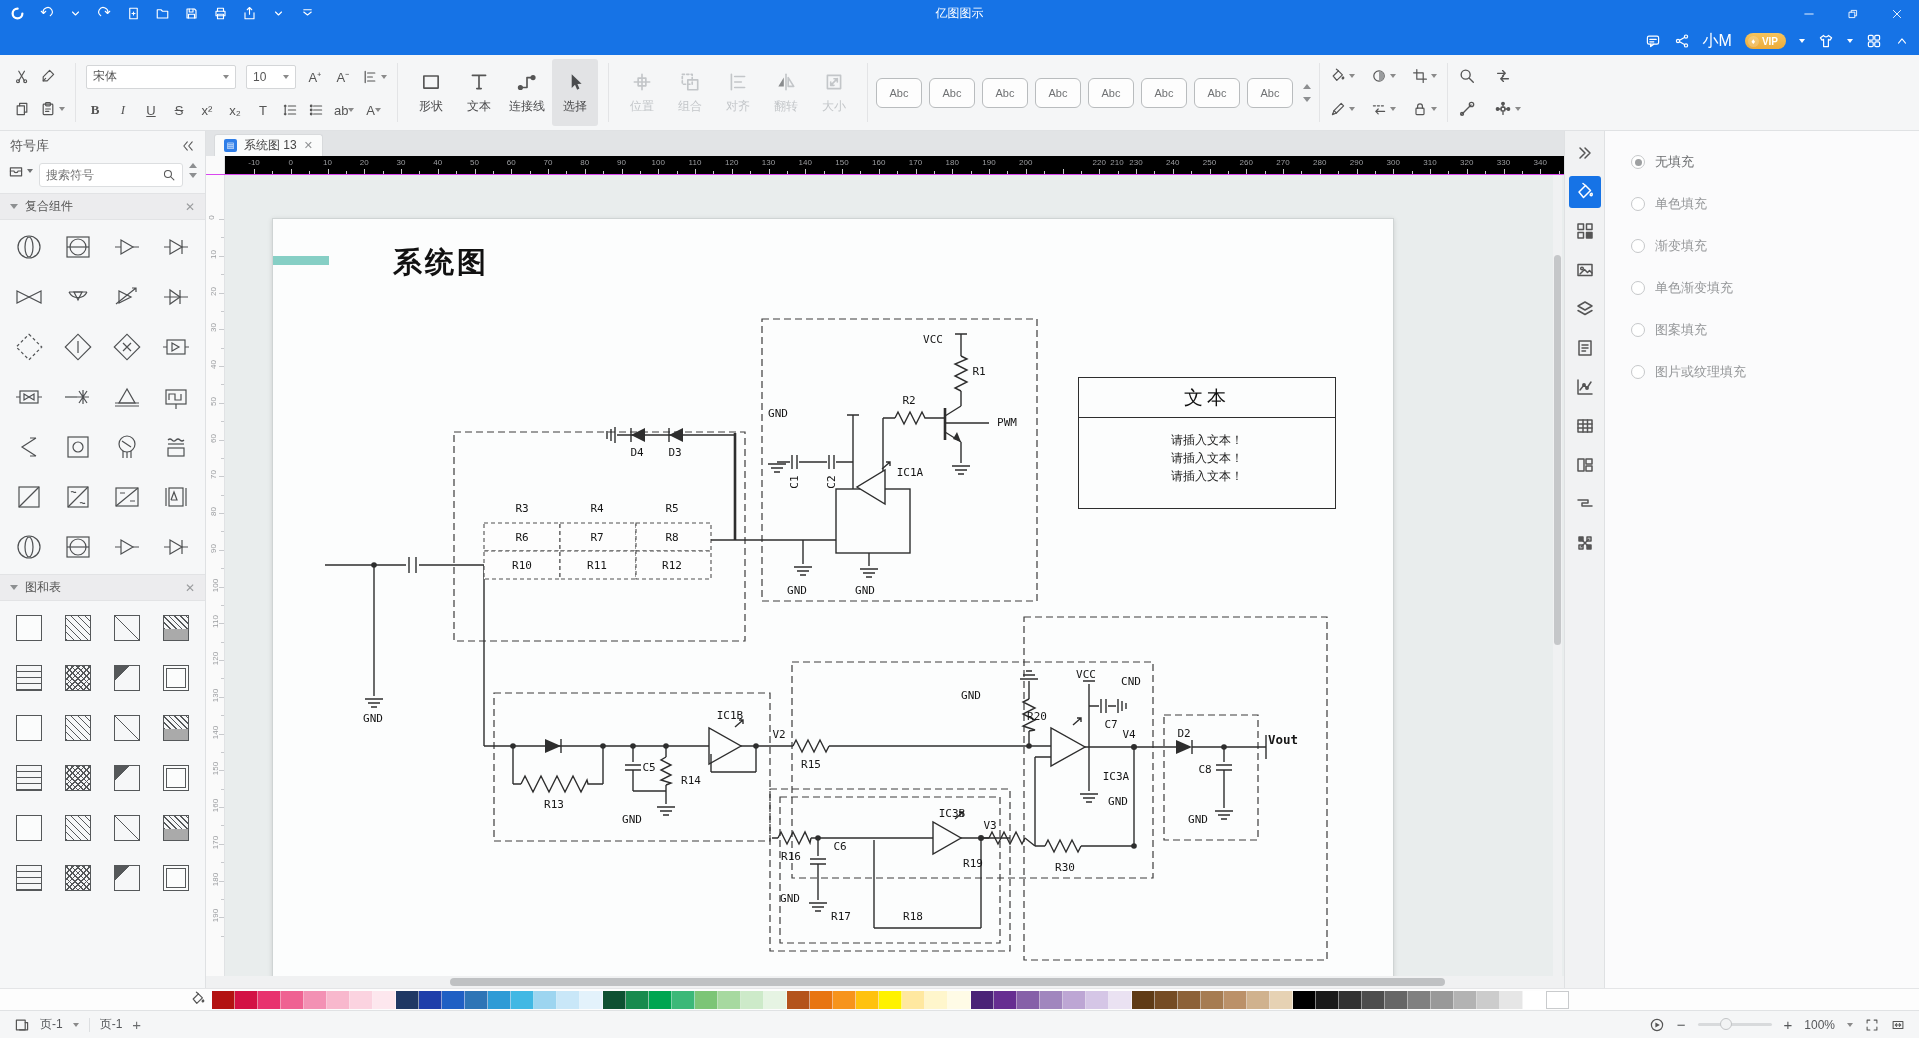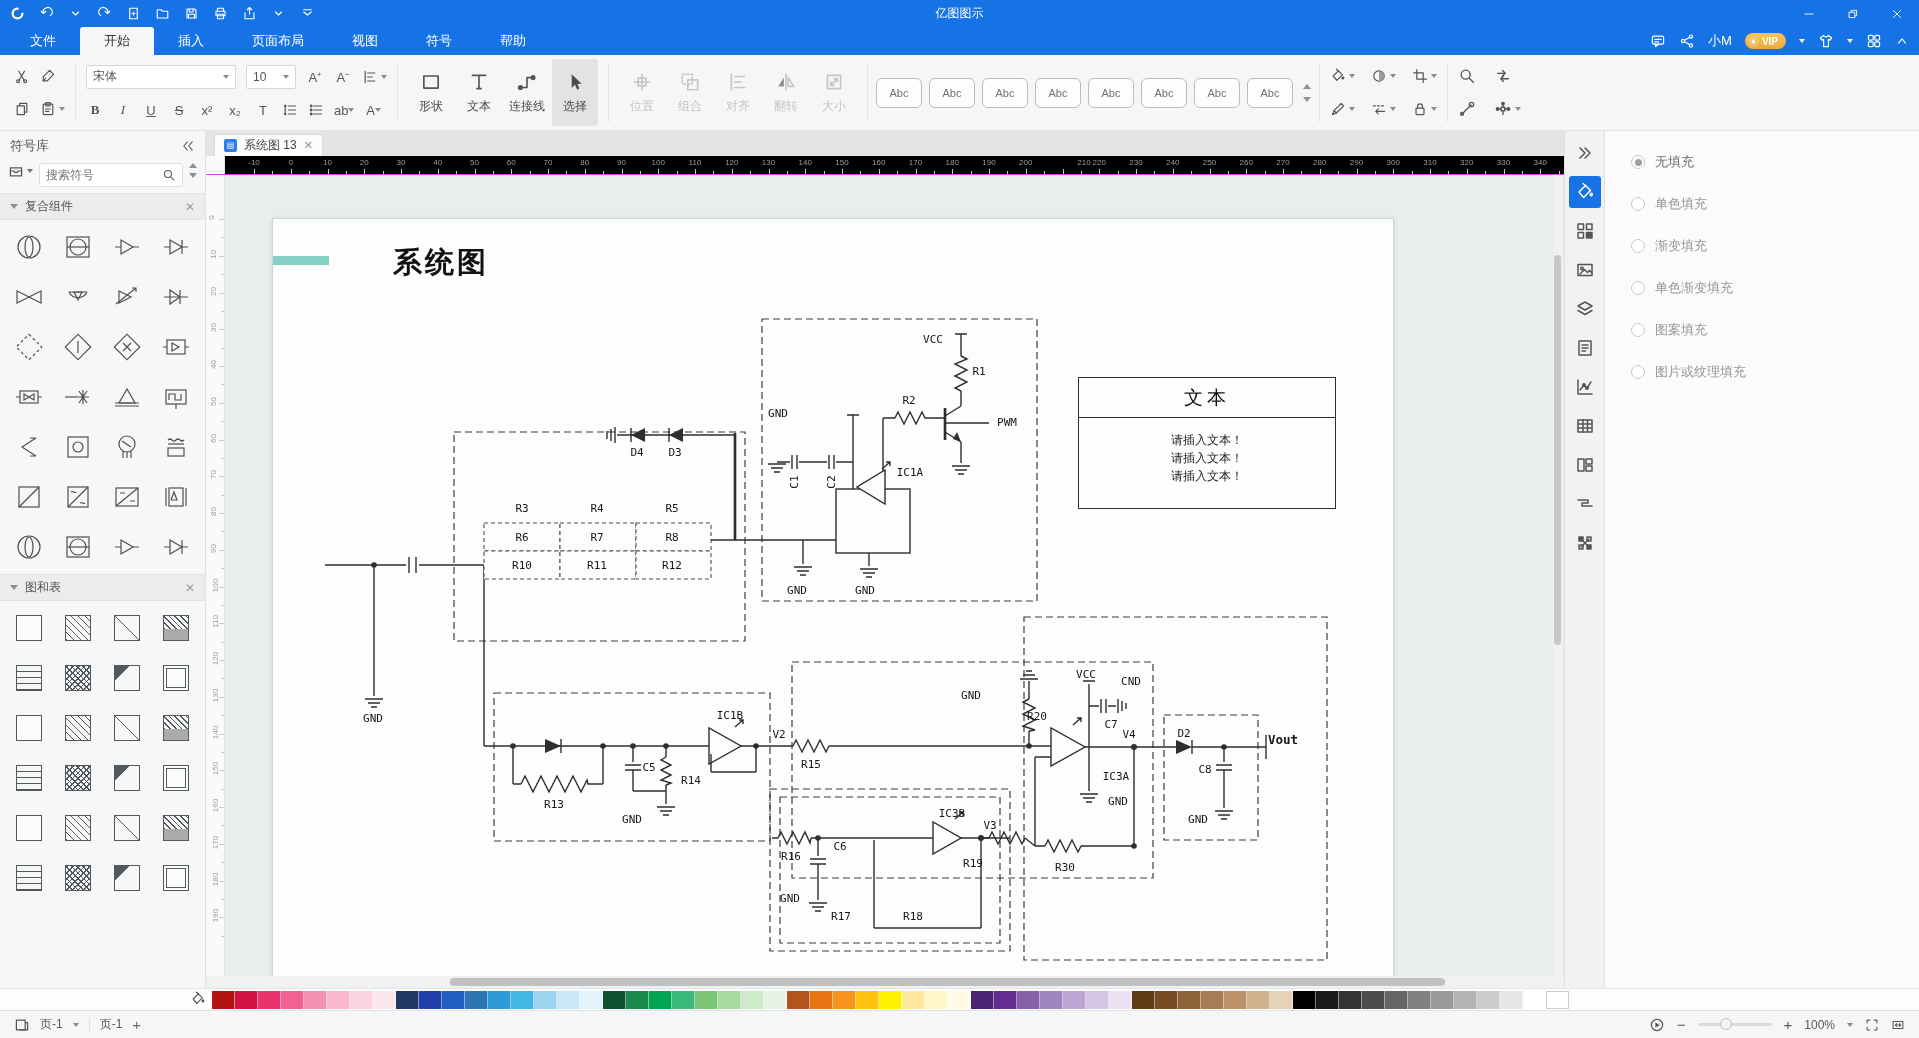--- a/index.html
+++ b/index.html
@@ -25,21 +25,21 @@
   .caret.g{border-top-color:#8a8a8a}
 
   
   .menubar{height:28px;background:#1673e6;display:flex;align-items:flex-end;color:#fff;position:relative}
   .menutabs{display:flex;height:100%;align-items:stretch;padding-left:6px}
   .menutab{padding:0 24px;display:flex;align-items:center;font-size:13px;cursor:default}
   .menutab.active{background:#f5f6f7;color:#333;border-radius:3px 3px 0 0}
   .account{position:absolute;right:10px;top:0;height:100%;display:flex;align-items:center;gap:13px}
   .vip{background:linear-gradient(180deg,#f6c45c,#edab3a);border-radius:9px;height:16px;display:flex;align-items:center;gap:3px;padding:0 8px 0 3px;font-size:10px;font-weight:700;color:#fff}
   .vipdot{width:11px;height:11px;border-radius:50%;background:#fff3;display:flex;align-items:center;justify-content:center;font-size:8px;color:#fff}
-  .uname{font-size:13px}
+  .uname{font-size:16px}
 
   
   .toolbar{height:76px;background:#f5f6f7;border-bottom:1px solid #e0e2e4;display:flex;align-items:stretch;padding:4px 6px}
   .tgroup{display:flex;flex-direction:column;justify-content:space-around;padding:0 8px}
   .tsep{width:1px;background:#e3e4e6;margin:4px 2px}
   .trow{display:flex;align-items:center;gap:10px}
   .fontsel{width:150px;height:24px;border:1px solid #d4d6d8;background:#fff;border-radius:2px;display:flex;align-items:center;justify-content:space-between;padding:0 6px;color:#555}
   .sizesel{width:50px;height:24px;border:1px solid #d4d6d8;background:#fff;border-radius:2px;display:flex;align-items:center;justify-content:space-between;padding:0 6px;color:#555}
   .fbtn{min-width:18px;height:20px;display:flex;align-items:center;justify-content:center;color:#555;font-size:13px}
   .fbtn b{font-family:"Liberation Serif",serif}
@@ -234,29 +234,20 @@
           <span class="ic w s12">
             <svg viewBox="0 0 20 20">
               <path d="M4,4 L16,16 M16,4 L4,16"></path>
             </svg>
           </span>
         </div>
     </div>
   </div>
 
   <div class="menubar">
-    <div class="menutabs" id="menutabs">
-        <div class="menutab">文件</div>
-        <div class="menutab active">开始</div>
-        <div class="menutab">插入</div>
-        <div class="menutab">页面布局</div>
-        <div class="menutab">视图</div>
-        <div class="menutab">符号</div>
-        <div class="menutab">帮助</div>
-      </div>
     <div class="account">
       <span class="ic w s16">
           <svg viewBox="0 0 20 20">
             <rect x="3" y="4" width="14" height="10" rx="2"></rect>
             <path d="M7,14 V17 L11,14 M6,8 H14 M6,11 H11"></path>
           </svg>
         </span>
       <span class="ic w s16">
           <svg viewBox="0 0 20 20">
             <circle cx="5" cy="10" r="2"></circle>
@@ -961,21 +952,21 @@
             <i class="mid" style="left: 708.9px;"></i>
             <span style="left: 727.25px;">180</span>
             <i style="left: 727.25px;"></i>
             <i class="mid" style="left: 745.65px;"></i>
             <span style="left: 764px;">190</span>
             <i style="left: 764px;"></i>
             <i class="mid" style="left: 782.4px;"></i>
             <span style="left: 800.75px;">200</span>
             <i style="left: 800.75px;"></i>
             <i class="mid" style="left: 819.15px;"></i>
-            <span style="left: 841px; padding-left: 36px;">210</span>
+            <span style="left: 874px; padding-left: 36px;">210</span>
             <i style="left: 837.5px;"></i>
             <i class="mid" style="left: 855.9px;"></i>
             <span style="left: 874.25px;">220</span>
             <i style="left: 874.25px;"></i>
             <i class="mid" style="left: 892.65px;"></i>
             <span style="left: 911px;">230</span>
             <i style="left: 911px;"></i>
             <i class="mid" style="left: 929.4px;"></i>
             <span style="left: 947.75px;">240</span>
             <i style="left: 947.75px;"></i>

